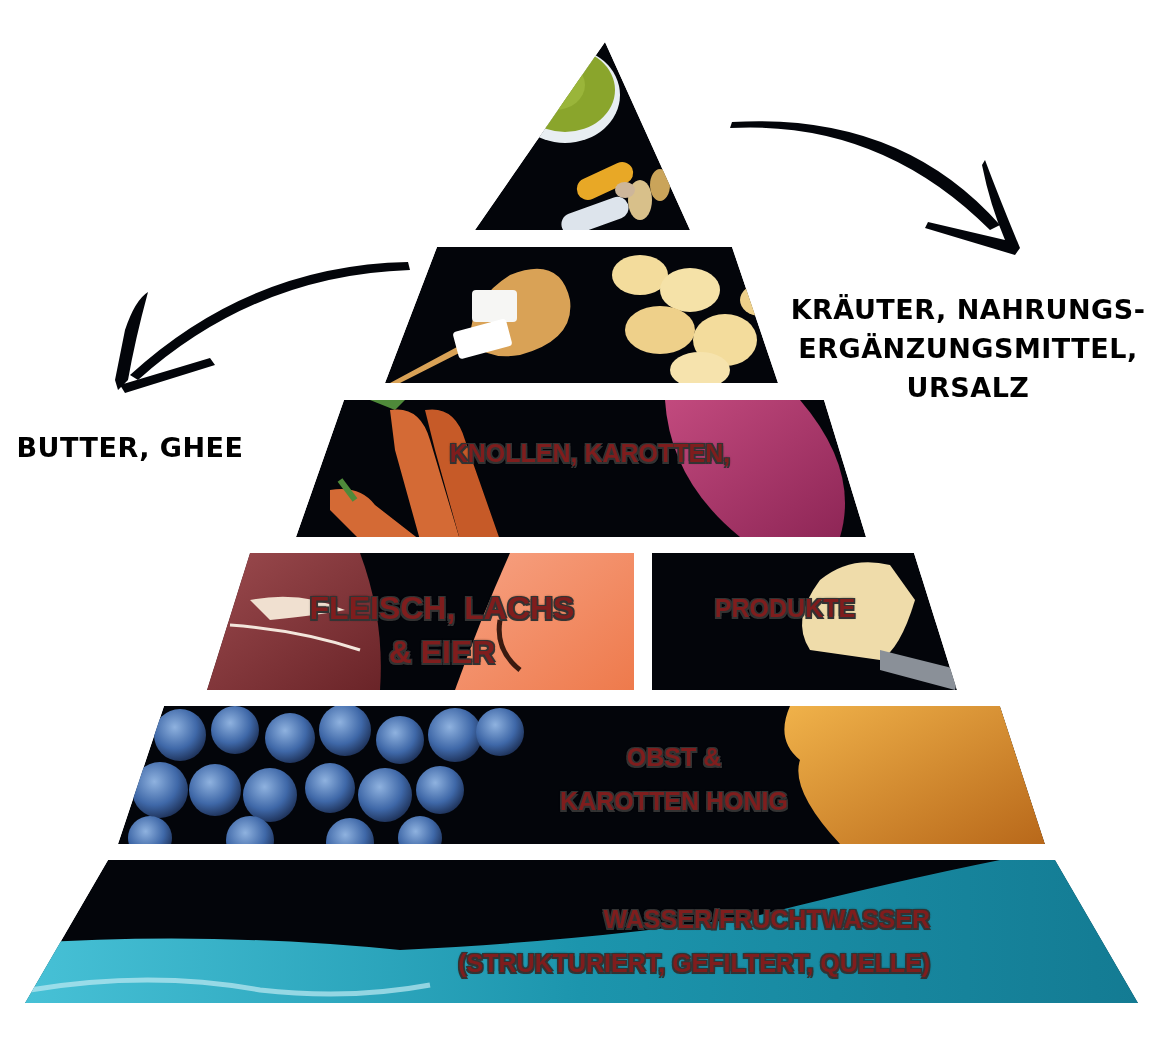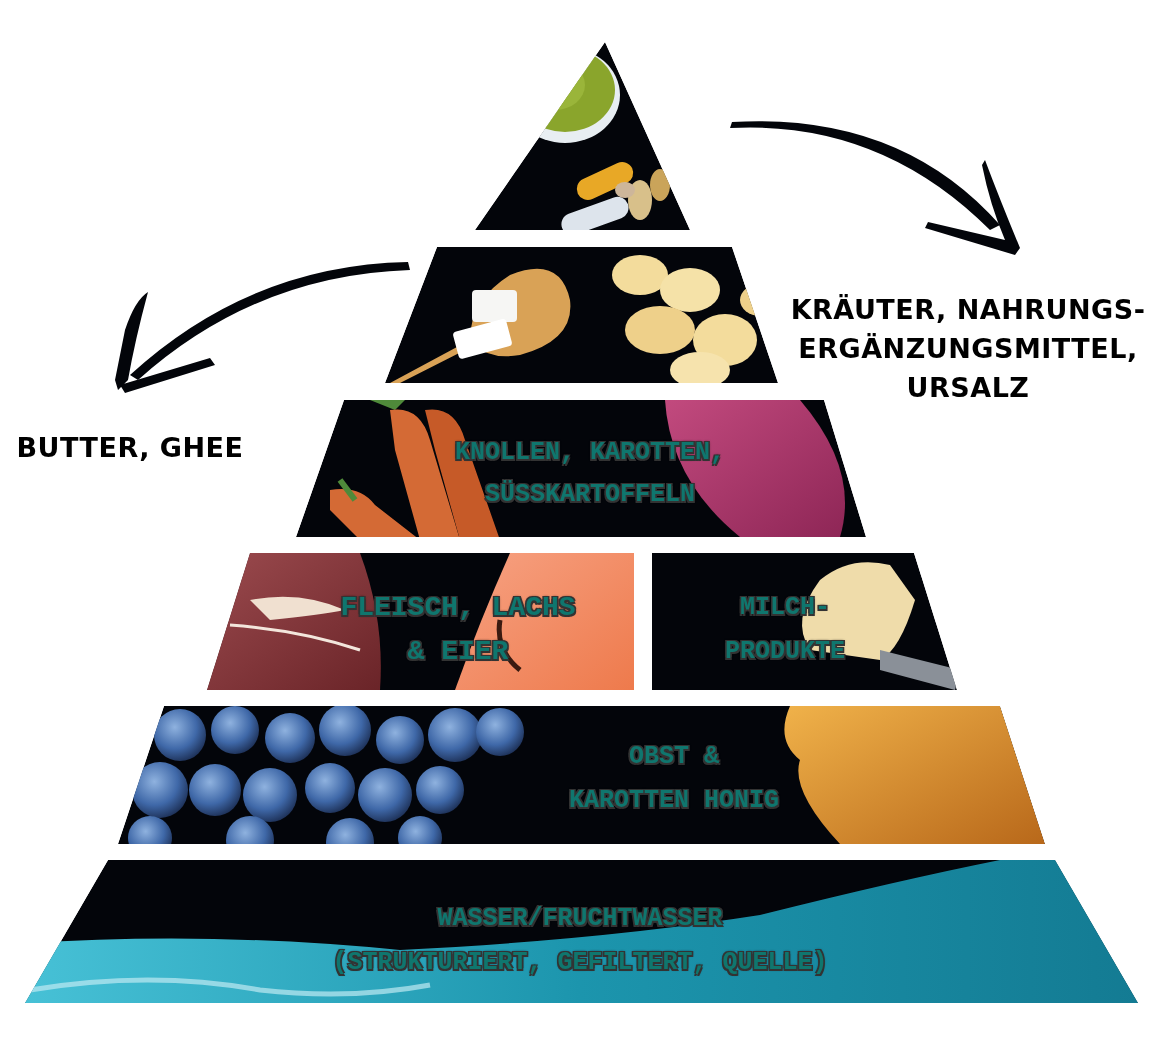--- a/index.html
+++ b/index.html
@@ -1,21 +1,21 @@
 <!DOCTYPE html>
 <html><head>
 <meta charset="utf-8">
 <style>
   html, body { margin:0; padding:0; background:#ffffff; }
   body { width:1162px; height:1042px; position:relative; overflow:hidden; font-family:"DejaVu Sans", sans-serif; }
   svg.stage { position:absolute; left:0; top:0; }
   .side-label { position:absolute; color:#000000; font-weight:bold; font-size:27px; line-height:39px; text-align:center; letter-spacing:0.5px; }
-  .tier-label { position:absolute; color:#0f766e; font-weight:bold; text-align:center;
+  .tier-label { position:absolute; color:#7f1d1d; font-weight:bold; text-align:center;
     text-shadow: -1.5px -1.5px 0 #333, 1.5px -1.5px 0 #333, -1.5px 1.5px 0 #333, 1.5px 1.5px 0 #333, 0 0 3px #000;
-    font-family:Liberation Mono, monospace; }
+    font-family:Liberation Sans, sans-serif; }
   .tier-label span { display:block; }
 </style>
 </head>
 <body>
 
 <svg class="stage" width="1162" height="1042" viewBox="0 0 1162 1042">
   <defs>
     <linearGradient id="water" x1="0" y1="0" x2="1" y2="0">
       <stop offset="0" stop-color="#49c3d8"></stop>
       <stop offset="0.5" stop-color="#1c95ad"></stop>
@@ -157,30 +157,28 @@
   <div>KRÄUTER, NAHRUNGS-</div>
   <div>ERGÄNZUNGSMITTEL,</div>
   <div>URSALZ</div>
 </div>
 <div class="side-label" style="left:8px; top:428px; width:244px;">
   <div>BUTTER, GHEE</div>
 </div>
 
 <div class="tier-label" style="left:370px; top:432px; width:440px; font-size:25px; line-height:42px;">
   <span>KNOLLEN, KAROTTEN,</span>
-  <span>SÜSSKARTOFFELN</span>
 </div>
-<div class="tier-label" style="left:308px; top:586px; width:300px; font-size:28px; line-height:44px;">
+<div class="tier-label" style="left:292px; top:586px; width:300px; font-size:32px; line-height:44px;">
   <span>FLEISCH, LACHS</span>
   <span>&amp; EIER</span>
 </div>
 <div class="tier-label" style="left:680px; top:586px; width:210px; font-size:25px; line-height:44px;">
-  <span>MILCH-</span>
   <span>PRODUKTE</span>
 </div>
 <div class="tier-label" style="left:524px; top:735px; width:300px; font-size:25px; line-height:44px;">
   <span>OBST &amp;</span>
   <span>KAROTTEN HONIG</span>
 </div>
-<div class="tier-label" style="left:230px; top:897px; width:700px; font-size:25px; line-height:44px;">
+<div class="tier-label" style="left:230px; top:897px; width:700px; font-size:25px; line-height:44px;text-align:right;">
   <span>WASSER/FRUCHTWASSER</span>
   <span>(STRUKTURIERT, GEFILTERT, QUELLE)</span>
 </div>
 
 </body></html>

